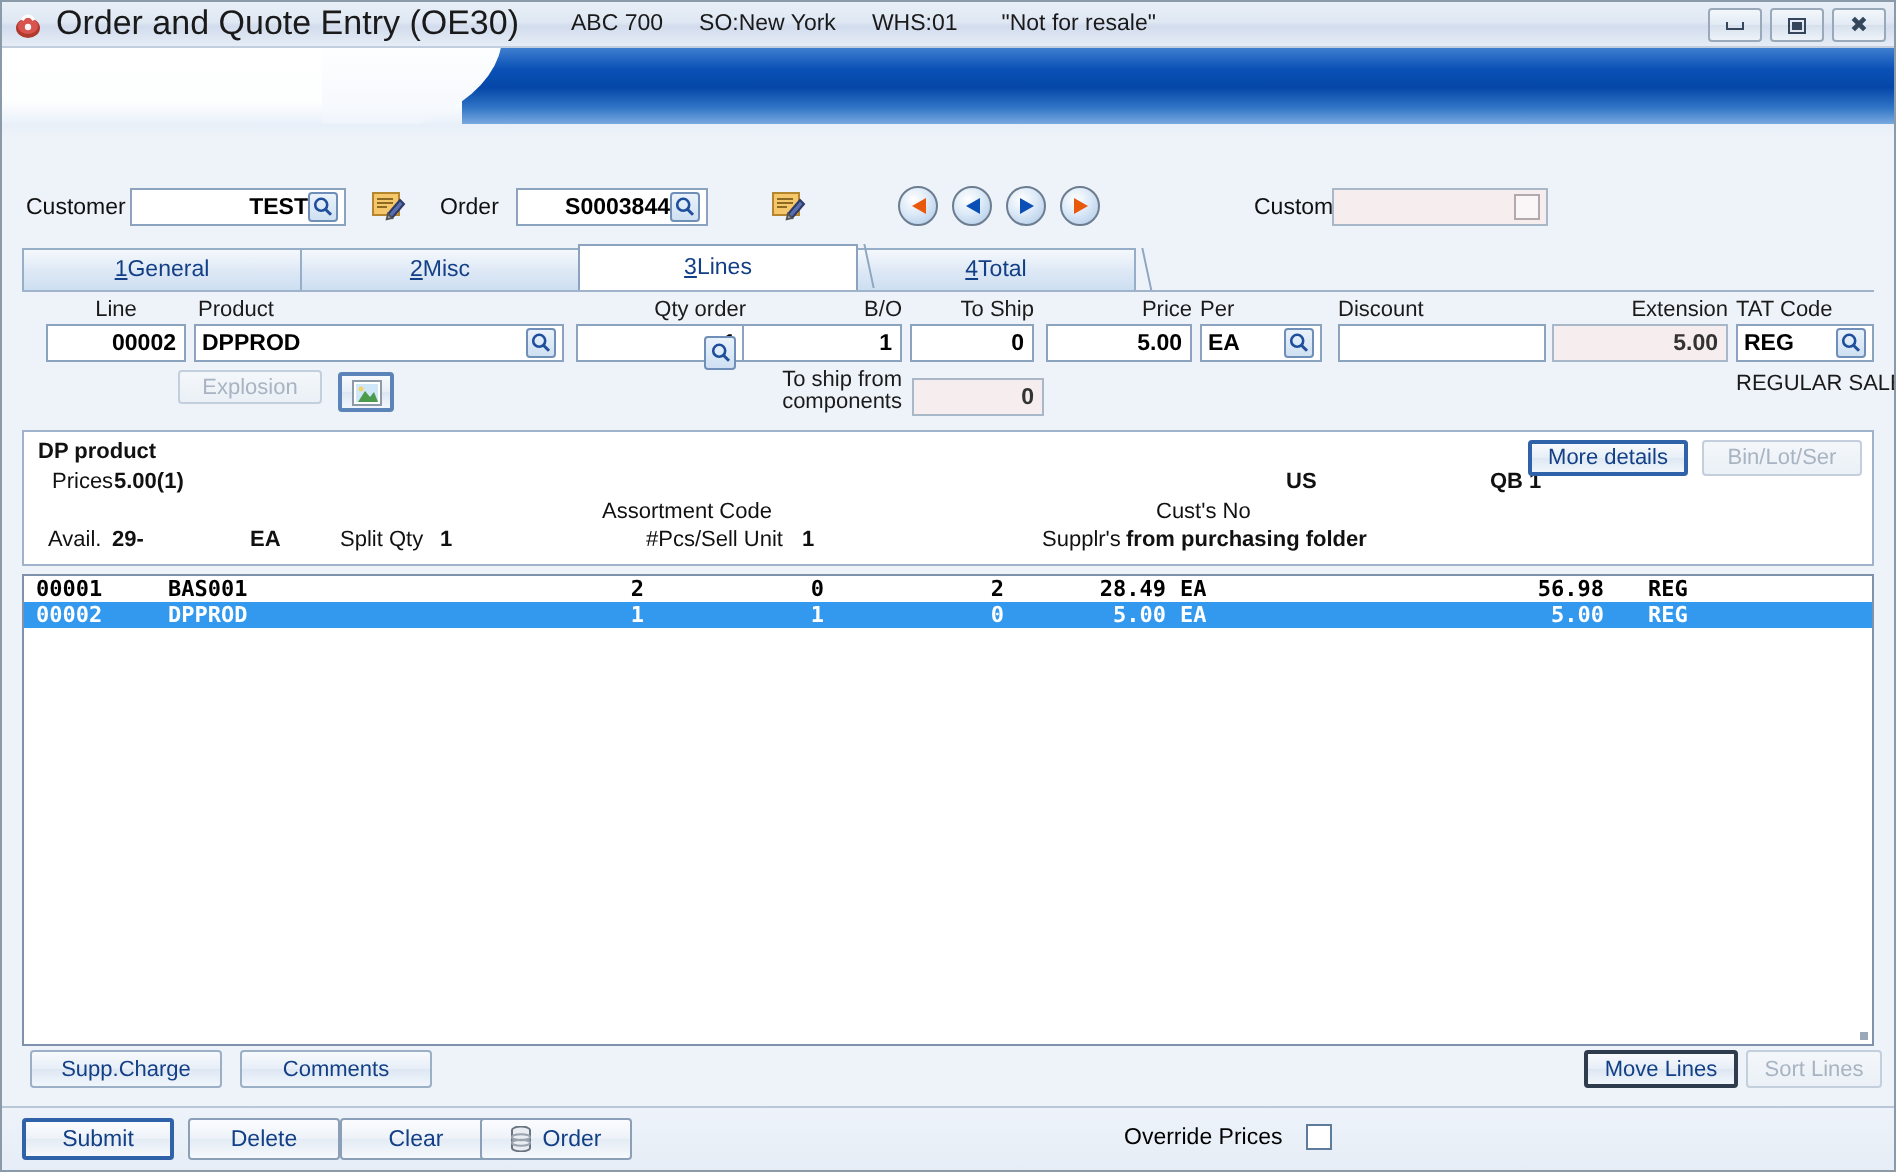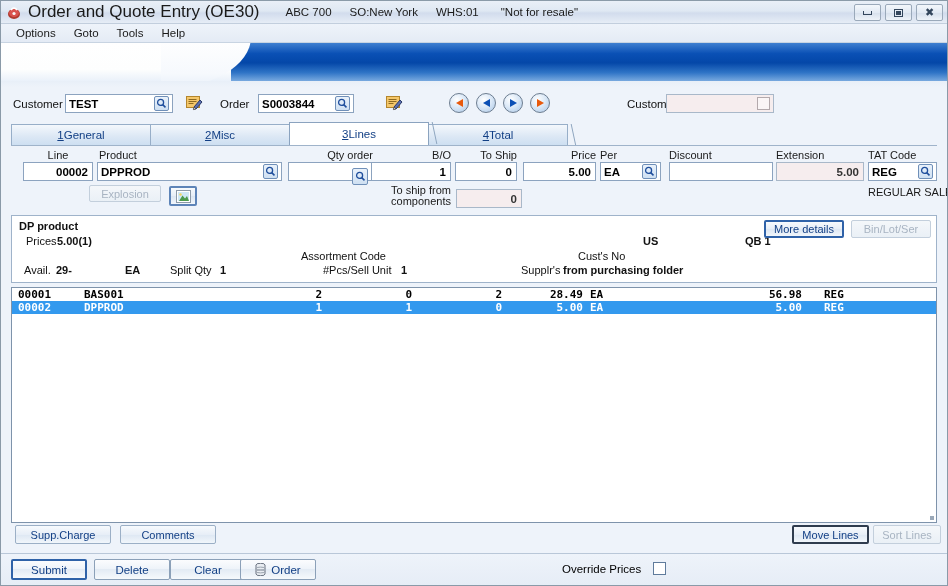--- a/index.html
+++ b/index.html
@@ -97,21 +97,21 @@
     height: 6px; background: linear-gradient(to bottom,#e8eff8,#eef3fa);
   }
 
   
   .client {
     position: absolute; left: 0; right: 0; top: 86px; bottom: 0;
     background: #eef3fa;
   }
 
   .row-customer {
-    position: relative; height: 28px; padding-top: 4px;
+    position: relative; height: 28px; padding-top: 4px; text-align: right;
   }
   .lbl { font-size: 11.5px; color: #111; }
   .fld {
     border: 1px solid #8ca3bf; background: #ffffff;
     height: 19px; display: flex; align-items: center;
     font-size: 11.5px; font-weight: bold; padding: 0 3px;
   }
   .fld.readonly { background: #f6edee; border-color: #a9b8c9; font-weight: bold; color:#333;}
   .fld.numeric { justify-content: flex-end; padding-right: 4px; }
   .mag {
@@ -252,26 +252,20 @@
       </div>
       <div class="win-btn">
         <span class="glyph-max"></span>
       </div>
       <div class="win-btn">
         <span class="glyph-close">✖</span>
       </div>
     </div>
   </div>
 
-  <div class="menubar">
-    <div class="menuitem">Options</div>
-    <div class="menuitem">Goto</div>
-    <div class="menuitem">Tools</div>
-    <div class="menuitem">Help</div>
-  </div>
 
   <div class="banner">
     <div class="banner-blue"></div>
     <div class="banner-white"></div>
     <div class="banner-curve"></div>
   </div>
   <div class="banner-bottom"></div>
 
   <div class="client">
 
@@ -455,21 +449,21 @@
       </div>
 
       <div class="dcol" style="left:658px; top:0;">
         <div class="dlabel">Discount</div>
         <div class="fld" style="width:104px; margin-top:1px;">
           <span></span>
         </div>
       </div>
 
       <div class="dcol" style="left:765px; top:0;">
-        <div class="dlabel" style="width:88px">Extension</div>
+        <div class="dlabel" style="text-align:right;width:88px">Extension</div>
         <div class="fld readonly numeric" style="width:88px; margin-top:1px;">
           <span>5.00</span>
         </div>
       </div>
 
       <div class="dcol" style="left:857px; top:0;">
         <div class="dlabel">TAT Code</div>
         <div class="fld" style="width:69px; margin-top:1px;">
           <span style="flex:1">REG</span>
           <span class="mag">

